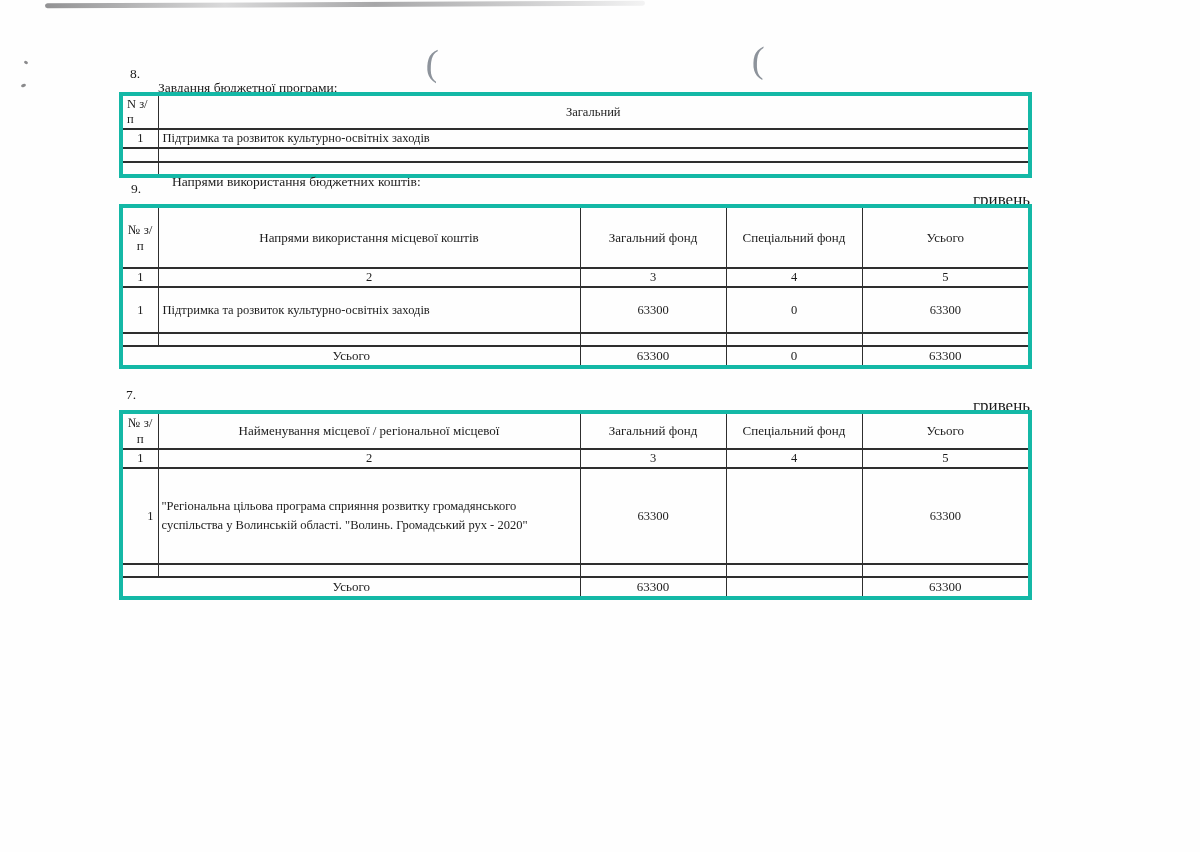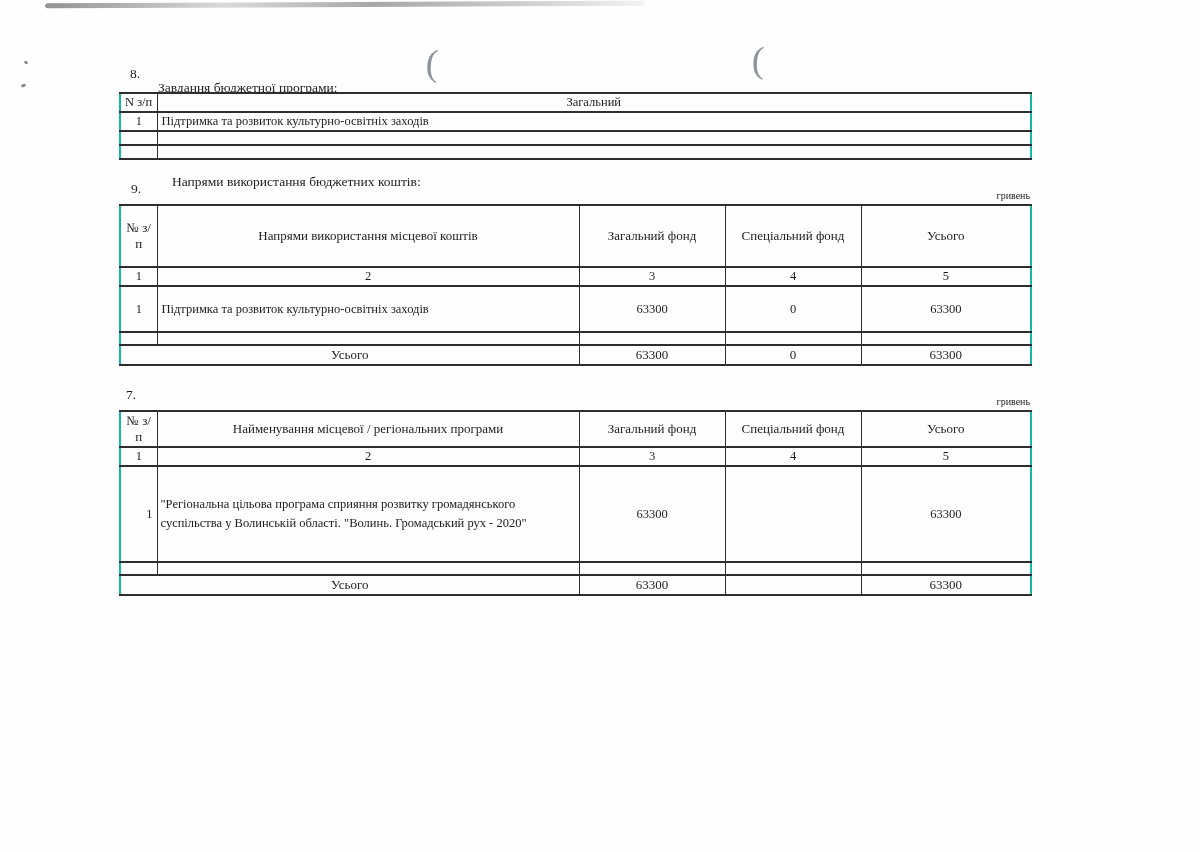--- a/index.html
+++ b/index.html
@@ -38,30 +38,30 @@
   .sec-title { position: absolute; font-size: 13.5px; white-space: nowrap; }
   .num8 { left: 130px; top: 66px; }
   .title8 { left: 158px; top: 80px; }
   .num9 { left: 131px; top: 181px; }
   .title9 { left: 172px; top: 174px; }
   .num10 { left: 126px; top: 387px; }
   .title10 { left: 159px; top: 379px; }
 
   .currency {
     position: absolute; left: 119px; width: 911px; text-align: right;
-    font-size: 10px;
+    font-size: 17px;
   }
   .currency9 { top: 190px; }
   .currency10 { top: 396px; }
 
   
   table.doc {
     position: absolute; left: 119px; width: 913px;
     border-collapse: collapse; table-layout: fixed;
-    border: 2px solid #14b8a6;
+    border: 4px solid #14b8a6;
     background: #fefefe;
   }
   table.doc td {
     border: 1.4px solid #2e2e2e;
     border-top-width: 2px; border-bottom-width: 2px;
     font-size: 12.5px; vertical-align: middle;
     padding: 1px 4px; overflow: hidden;
   }
   td.center { text-align: center; }
   td.left { text-align: left; }
@@ -186,21 +186,21 @@
     <colgroup>
       <col style="width:37px">
         <col style="width:422px">
         <col style="width:146px">
         <col style="width:136px">
         <col>
     </colgroup>
     <tbody>
         <tr class="r-hdr">
       <td>№ з/п</td>
-      <td>Найменування місцевої / регіональних програми</td>
+      <td>Найменування місцевої / регіональної місцевої</td>
       <td>Загальний фонд</td>
       <td>Спеціальний фонд</td>
       <td>Усього</td>
     </tr>
     <tr class="r-nums">
       <td class="right">1</td>
       <td>2</td>
       <td>3</td>
       <td>4</td>
       <td>5</td>

